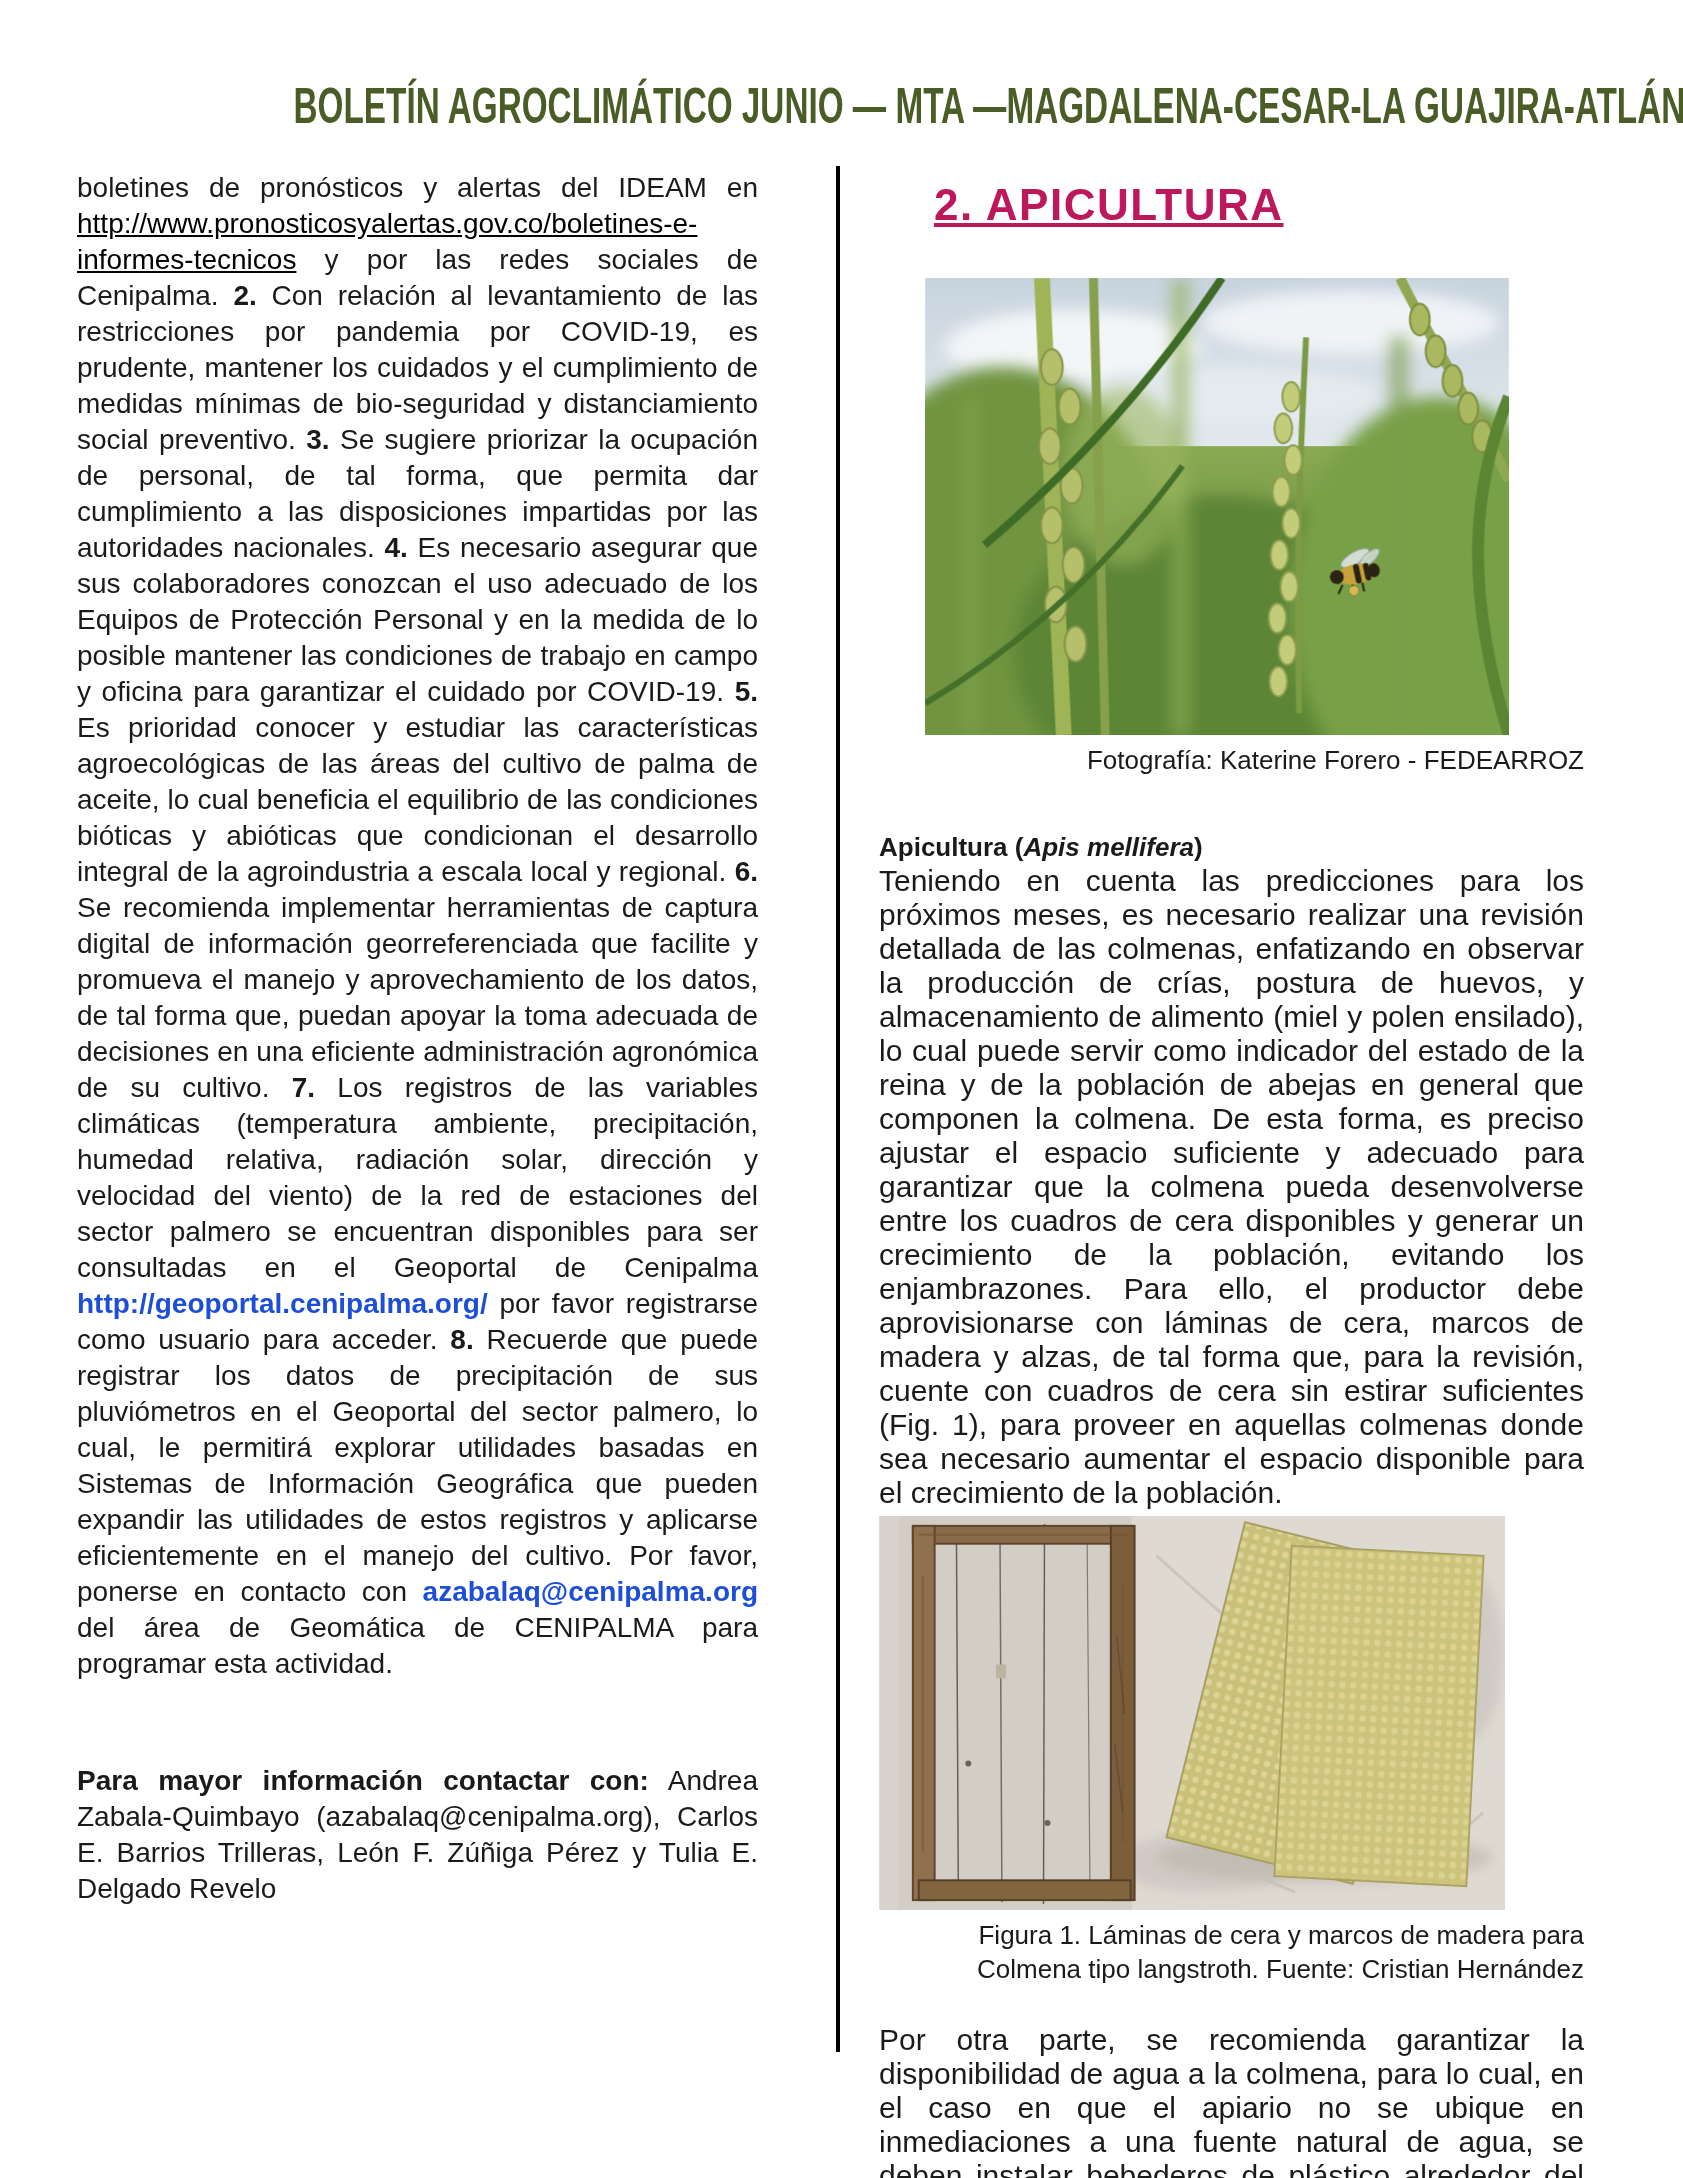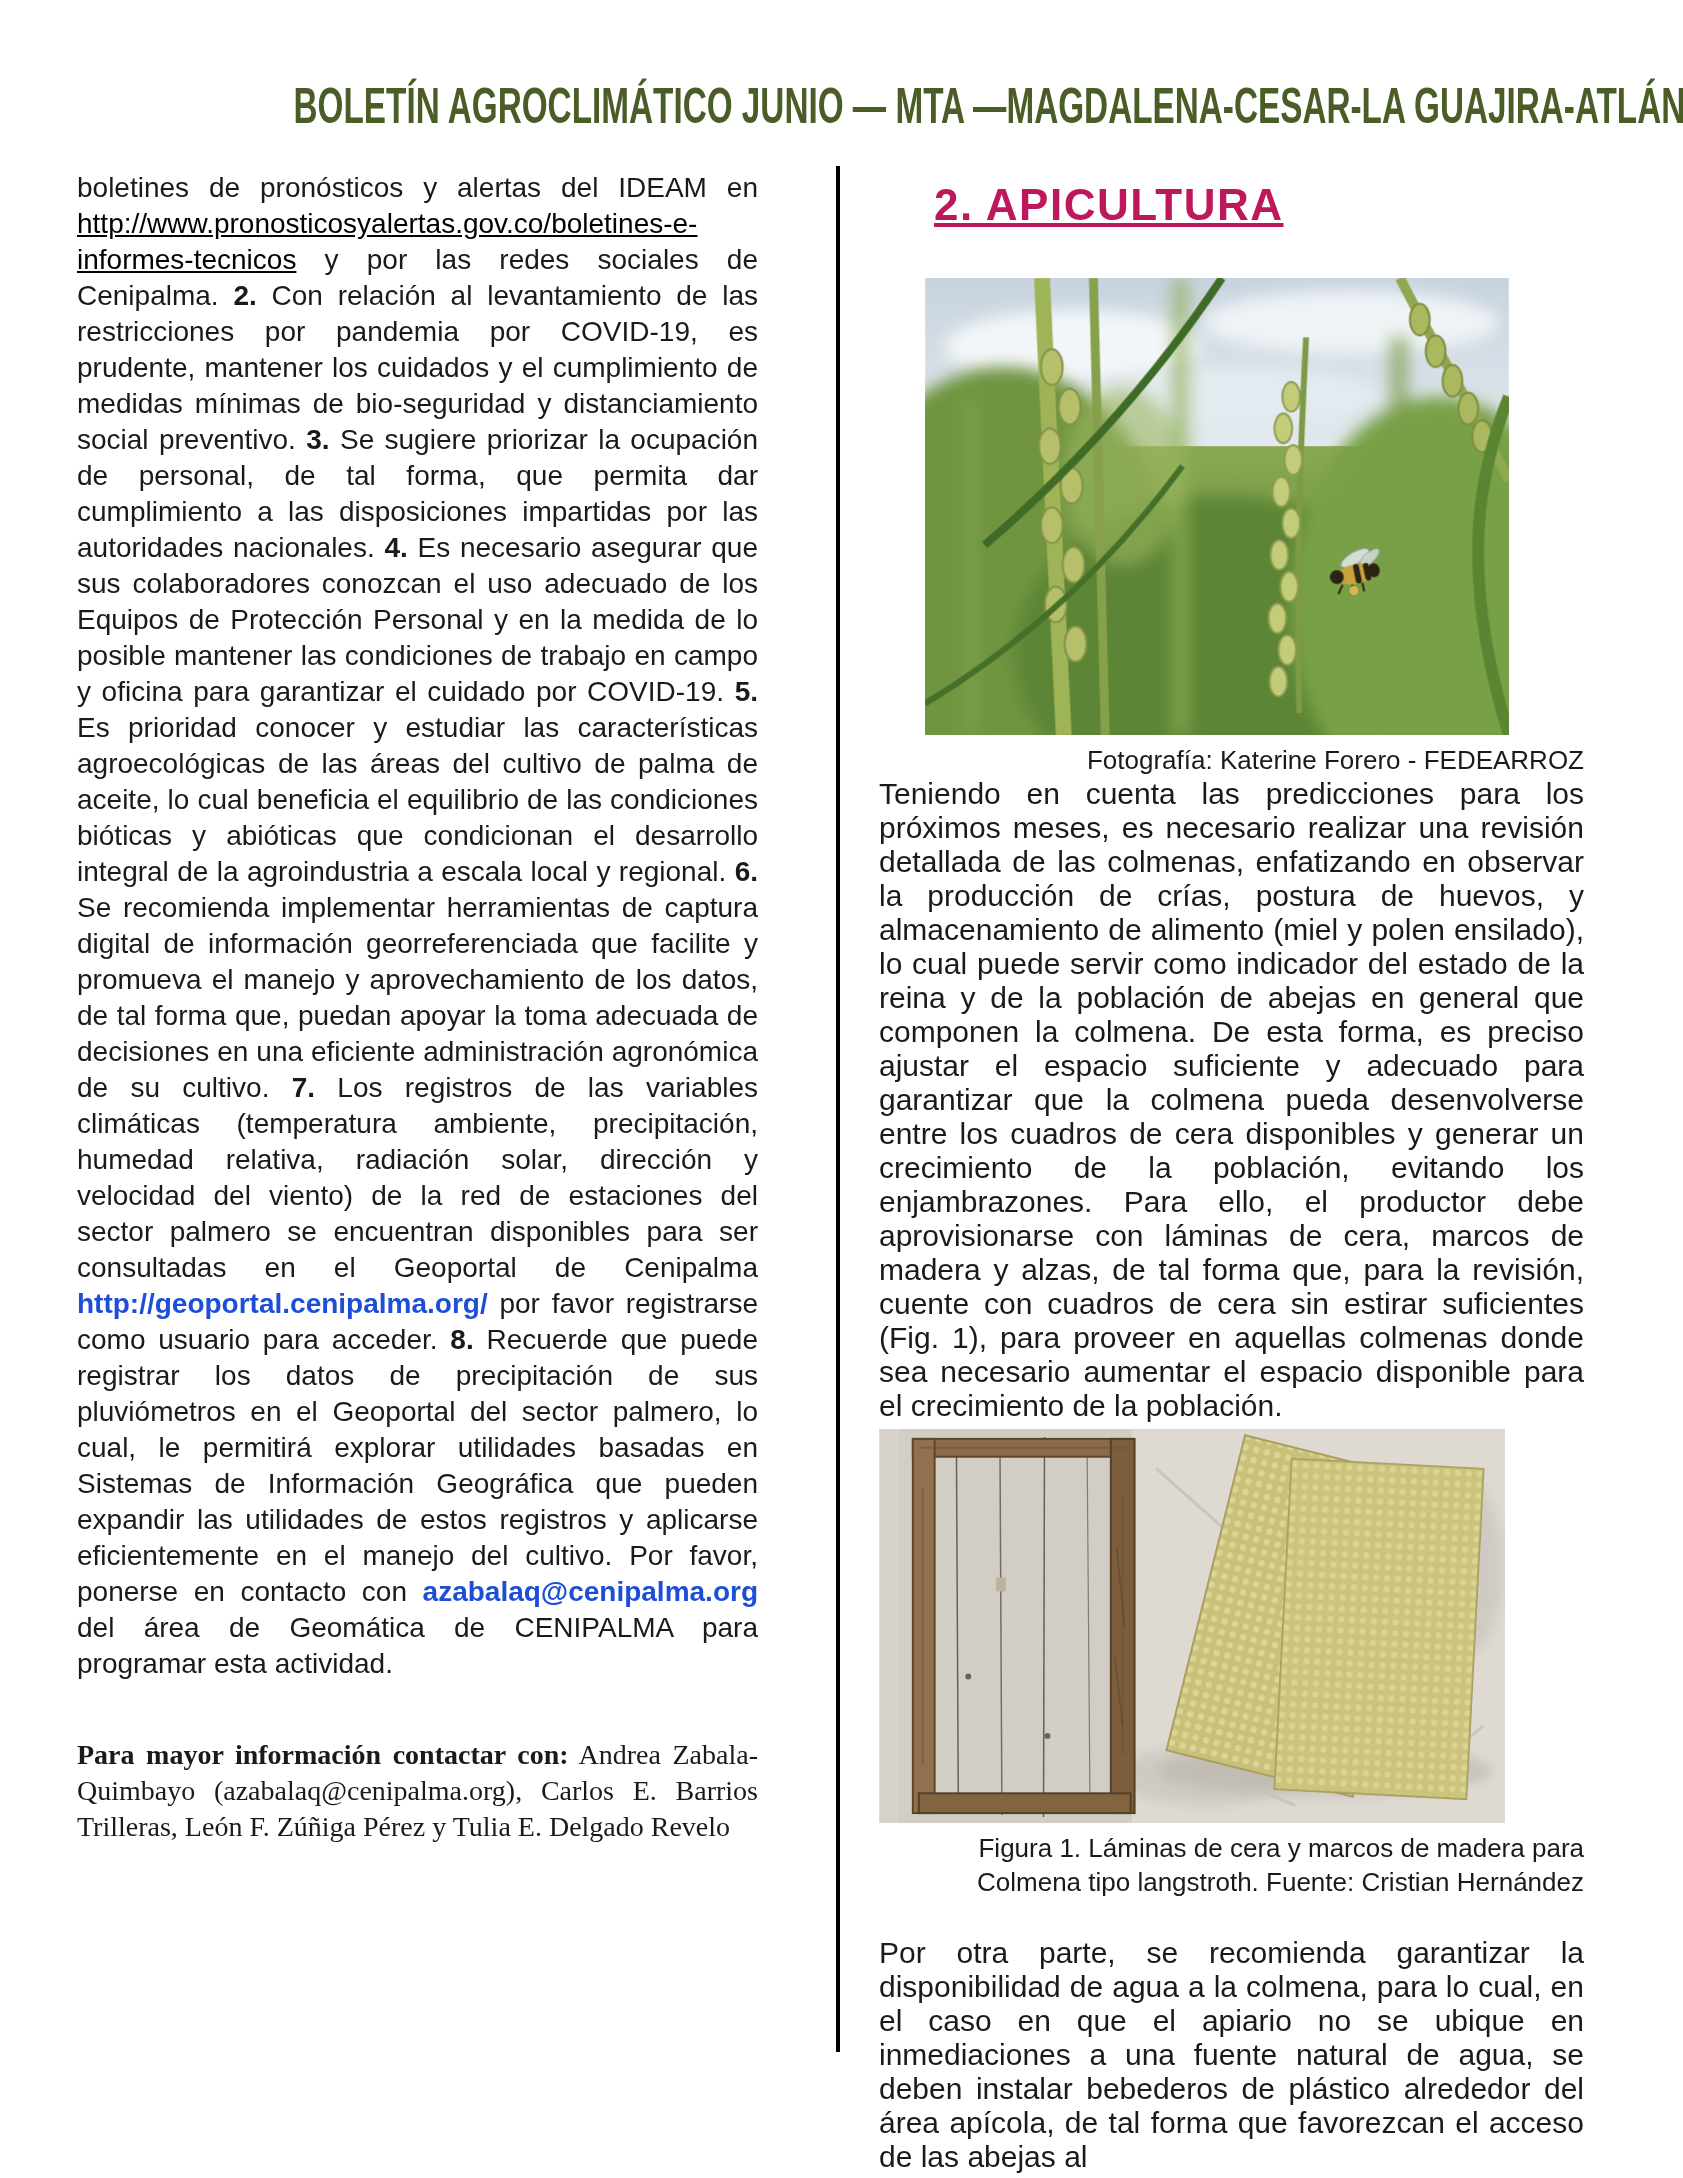--- a/index.html
+++ b/index.html
@@ -31,21 +31,21 @@
     width:4px;height:1886px;background:#000000;
   }
   
   .col-left{
     position:absolute;left:77px;top:170px;width:681px;
   }
   p{margin:0;padding:0;}
   .body-text{
     font-size:28px;line-height:36px;text-align:justify;
   }
-  .contact{margin-top:55px;font-family:Liberation Serif, serif;}
+  .contact{margin-top:81px;}
   
   .col-right{
     position:absolute;left:879px;top:174px;width:705px;
   }
   .section-heading{
     margin:8px 0 0 0;padding-left:55px;
     font-size:44px;line-height:46px;font-weight:bold;
     letter-spacing:1.5px;color:#be185d;text-decoration:underline;
   }
   .photo1{margin:50px 0 0 46px;width:584px;height:457px;}
@@ -172,20 +172,21 @@
           <circle cx="-16" cy="-1" r="7" fill="#2b2416"></circle>
           <path d="M-12,8 L-18,16 M-2,10 L-6,19 M8,10 L8,19" stroke="#2b2416" stroke-width="2" fill="none"></path>
           <circle cx="-2" cy="16" r="5" fill="#d8b козак83"></circle>
           <circle cx="-2" cy="16" r="5" fill="#d8b853"></circle>
         </g>
       </svg>
     </div>
 
     <p class="caption">Fotografía: Katerine Forero - FEDEARROZ</p>
 
+    <p class="subheading"><span class="seg-b">Apicultura (</span><span class="seg-bi">Apis mellifera</span><span class="seg-b">)</span></p>
 
     <p class="body-text-r">Teniendo en cuenta las predicciones para los próximos meses, es necesario realizar una revisión detallada de las colmenas, enfatizando en observar la producción de crías, postura de huevos, y almacenamiento de alimento (miel y polen ensilado), lo cual puede servir como indicador del estado de la reina y de la población de abejas en general que componen la colmena. De esta forma, es preciso ajustar el espacio suficiente y adecuado para garantizar que la colmena pueda desenvolverse entre los cuadros de cera disponibles y generar un crecimiento de la población, evitando los enjambrazones. Para ello, el productor debe aprovisionarse con láminas de cera, marcos de madera y alzas, de tal forma que, para la revisión, cuente con cuadros de cera sin estirar suficientes (Fig. 1), para proveer en aquellas colmenas donde sea necesario aumentar el espacio disponible para el crecimiento de la población.</p>
 
     <div class="photo photo2">
       <svg width="626" height="394" viewBox="0 0 632 398" xmlns="http://www.w3.org/2000/svg">
         <defs>
           <pattern id="comb" width="11" height="11" patternUnits="userSpaceOnUse">
             <rect width="11" height="11" fill="#c9c179"></rect>
             <circle cx="5.5" cy="5.5" r="3.2" fill="#ddd596"></circle>
           </pattern>

